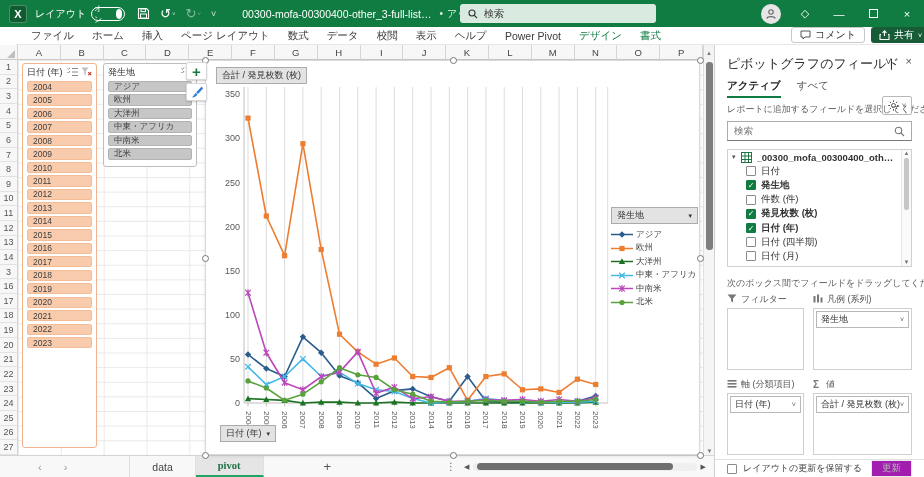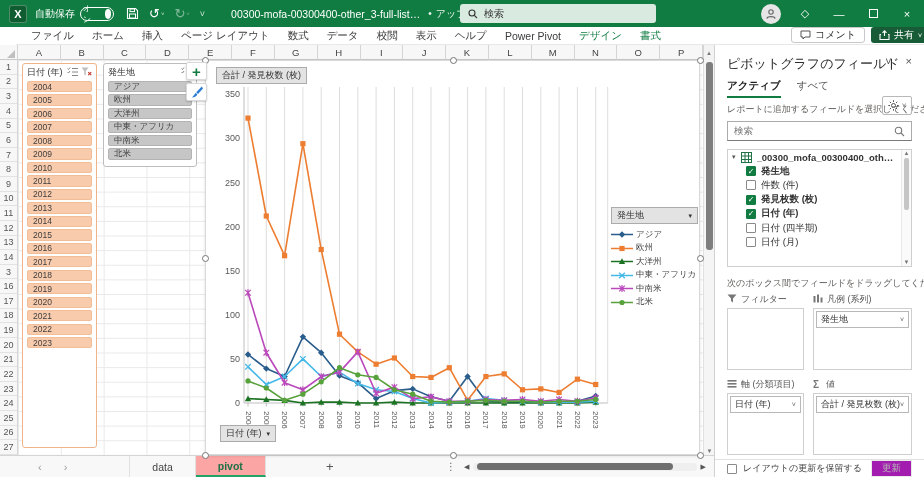--- a/index.html
+++ b/index.html
@@ -107,37 +107,37 @@
   .pill { height:17px; border:1px solid #B8B8B8; background:#fff; display:flex; align-items:center; font-size:9px; color:#333; padding:0 4px; justify-content:space-between; cursor:pointer; white-space:nowrap; overflow:hidden; }
   .pbottom { position:absolute; left:0; right:0; top:414px; height:18px; border-top:1px solid #E1E1E1; display:flex; align-items:center; padding:0 12px; gap:6px; }
   .pbottom .upd { margin-left:auto; color:#B5B5B5; border:1px solid #EAEAEA; background:#a21caf; padding:1px 10px; font-size:9.5px; cursor:default; }
 
   
   .sheetbar { position:absolute; left:0; top:455px; width:714px; height:22px; background:#F8F8F8; border-top:1px solid #D4D4D4; display:flex; align-items:center; }
   .navarrows { display:flex; gap:22px; margin-left:38px; color:#9a9a9a; font-size:11px; }
   .navarrows span { cursor:pointer; }
   .stab { height:21px; display:flex; align-items:center; padding:0 22px; font-size:10.5px; color:#444; border-right:1px solid #E0E0E0; cursor:pointer;text-align:center; }
   .stab:first-of-type { border-left:1px solid #E0E0E0; margin-left:62px; }
-  .stab.on { background:#fca5a5; color:#1E7145; font-weight:bold; border-bottom:2px solid #21A366; }
+  .stab.on { background:#e5e5e5; color:#1E7145; font-weight:bold; border-bottom:2px solid #21A366;font-family:Liberation Serif, serif; }
   .addsheet { margin-left:60px; color:#555; font-size:13px; cursor:pointer; }
   .hmore { margin-left:auto; color:#666; font-size:10px; cursor:pointer; }
   .hscroll { width:258px; height:22px; display:flex; align-items:center; gap:4px; padding:0 8px; }
   .hscroll .tr { flex:1; height:8px; background:#EFEFEF; border-radius:4px; position:relative; }
   .hscroll .th { position:absolute; left:4px; top:0.5px; width:196px; height:7px; background:#6F6F6F; border-radius:4px; cursor:grab; }
   .harrow { color:#555; font-size:7px; cursor:pointer; }
 </style>
 </head>
 <body>
 
 <div class="app">
 
   <div class="titlebar">
     <div class="appicon">X</div>
     <div class="autosave">
-      <span>自動保存</span>
+      <span>レイアウト</span>
       <div class="toggle">
         <span class="lbl">オン</span>
         <span class="knob"></span>
       </div>
     </div>
     <div class="qat">
       <span class="ic">
         <svg width="13" height="13" viewBox="0 0 13 13">
             <path d="M1.5 1.5 h8 l2 2 v8 h-10 z" fill="none" stroke="#fff" stroke-width="1.1"></path>
             <rect x="3.5" y="7" width="6" height="4" fill="none" stroke="#fff" stroke-width="1"></rect>
@@ -665,20 +665,24 @@
           <span style="font-size:7px;color:#555;">▾</span>
 <svg width="11" height="11" viewBox="0 0 11 11">
             <rect x="0.5" y="0.5" width="10" height="10" fill="none" stroke="#217346" stroke-width="1"></rect>
             <line x1="0.5" y1="4" x2="10.5" y2="4" stroke="#217346"></line>
             <line x1="0.5" y1="7.5" x2="10.5" y2="7.5" stroke="#217346"></line>
             <line x1="4" y1="0.5" x2="4" y2="10.5" stroke="#217346"></line>
             <line x1="7.5" y1="0.5" x2="7.5" y2="10.5" stroke="#217346"></line>
           </svg>
 <span class="nm" style="max-width:140px;">_00300_mofa_00300400_other_3_full_…</span>
         </div>
+        <div class="prow">
+          <span class="cbx"></span>
+          <span class="nm">日付</span>
+        </div>
         <div class="prow checked">
           <span class="cbx on">✓</span>
           <span class="nm">発生地</span>
         </div>
         <div class="prow">
           <span class="cbx"></span>
           <span class="nm">件数 (件)</span>
         </div>
         <div class="prow checked">
           <span class="cbx on">✓</span>

